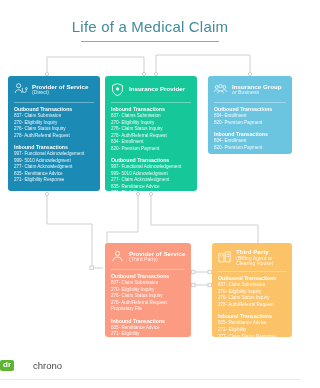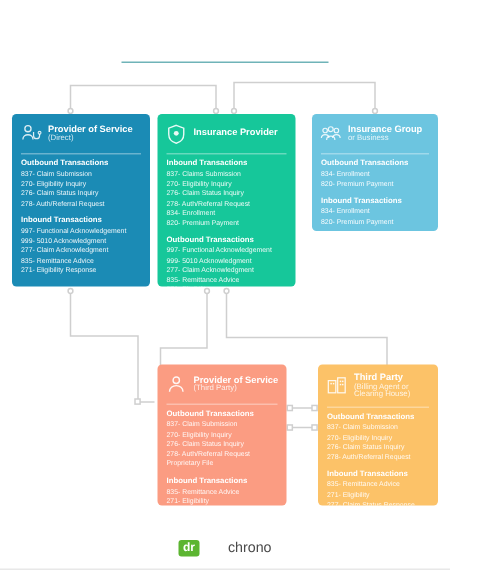--- a/index.html
+++ b/index.html
@@ -47,34 +47,35 @@
   #card-group{left:208px;top:76px;width:84px;height:78px;background:#6cc5e0;}
   #card-pos-third{left:105px;top:243px;width:86px;height:94px;background:#fb9c82;}
   #card-third-party{left:212px;top:243px;width:80px;height:94px;background:#fcc268;}
 
   
   #card-group .sect li{color:rgba(255,255,255,.95);}
 
   
   .logo{
     position:absolute;left:0;top:360px;width:300px;
-    display:flex;align-items:center;justify-content:center;
+    display:flex;align-items:center;
   }
   .logo-badge{
     background:#5cb531;color:#fff;font-size:8px;font-weight:bold;
     padding:1px 3px;border-radius:2px;line-height:1.1;
   }
   .logo-word{font-size:9.5px;color:#4a4a4a;margin-left:19px;}
   .footer-rule{position:absolute;left:0;top:379px;width:300px;height:1px;background:#e8e8e8;}
 </style>
 </head>
 <body>
 
 <div id="page">
 
+  <div class="title">Life of a Medical Claim</div>
   <div class="title-rule"></div>
 
   <svg id="wires" viewBox="0 0 300 388" xmlns="http://www.w3.org/2000/svg">
     <g stroke="#cfcfcf" stroke-width="1" fill="none">
 
       <path d="M47 74 L47 57 L144 57 L144 74"></path>
 
       <path d="M156 74 L156 55 L250 55 L250 74"></path>
 
       <path d="M138 192 L138 232 L107 232 L107 258"></path>

